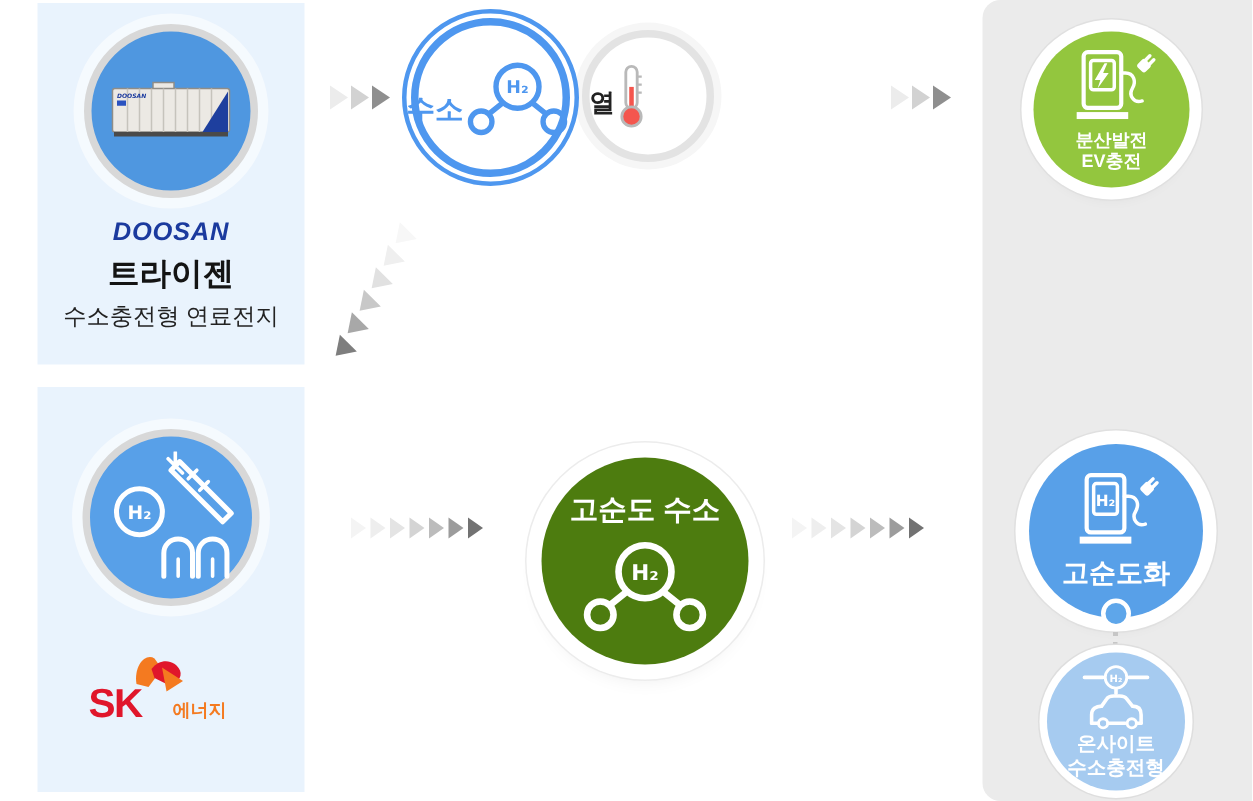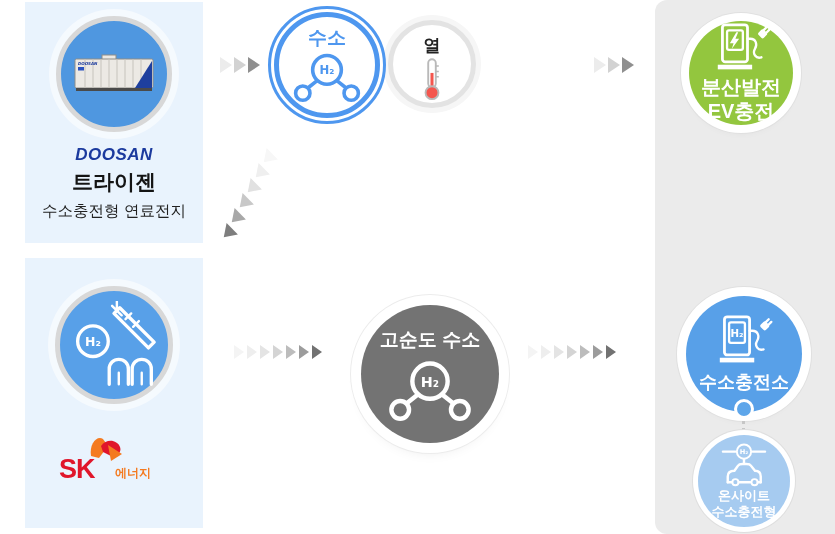--- a/index.html
+++ b/index.html
@@ -28,40 +28,40 @@
   .panel-sub{left:0;width:100%;text-align:center;font-size:15.5px;color:#222222;}
   .doosan-sub{top:199px;}
   .sk-sub{top:240px;}
 
   .sk-logo{left:50%;transform:translateX(-50%);top:176px;width:130px;height:58px;}
   .sk-text{position:absolute;left:10px;top:20px;font-size:27px;font-weight:bold;color:#e0162b;letter-spacing:-1px;}
   .sk-energy{position:absolute;left:66px;top:31px;font-size:12px;font-weight:bold;color:#f47a20;}
   .sk-fly{position:absolute;left:40px;top:0;}
 
   
-  .ringed{border-radius:50%;background:#fff;display:flex;flex-direction:column;align-items:center;}
+  .ringed{border-radius:50%;background:#fff;display:flex;align-items:center;}
   .c-heat{left:388px;top:20px;width:78px;height:78px;border:5px solid #e3e3e3;
           box-shadow:0 0 0 5px #f6f6f6;z-index:1;}
   .c-dbl{width:112px;height:112px;border:3px solid #4e97ef;z-index:2;position:absolute;}
   .c-dbl::before{content:"";position:absolute;inset:3px;border:5px solid #4e97ef;border-radius:50%;}
   .c-h2{left:268px;top:6px;}
   .c-elec{left:468px;top:6px;border-color:#92c53c;}
   .c-elec::before{border-color:#92c53c;}
   .lbl-h2{margin-top:16px;font-size:19px;font-weight:bold;color:#4e97ef;z-index:3;}
   .lbl-heat{margin-top:9px;font-size:17px;font-weight:bold;color:#222;}
   .lbl-elec{margin-top:14px;font-size:19px;font-weight:bold;color:#92c53c;z-index:3;}
   .c-dbl svg{z-index:3;}
 
   
   .c-ev{left:689px;top:21px;width:104px;height:104px;border-radius:50%;background:#93c63e;
         box-shadow:0 0 0 8px #ffffff,0 0 0 9px #e0e0e0,0 6px 10px rgba(0,0,0,.08);
         display:flex;flex-direction:column;align-items:center;justify-content:center;}
-  .ev-lbl{margin-top:2px;text-align:center;font-size:20px;font-weight:bold;color:#fff;line-height:1.18;}
-
-  .c-pure{left:361px;top:305px;width:138px;height:138px;border-radius:50%;background:#737373;
+  .ev-lbl{margin-top:2px;text-align:center;font-size:12px;font-weight:bold;color:#fff;line-height:1.18;}
+
+  .c-pure{left:361px;top:305px;width:138px;height:138px;border-radius:50%;background:#4d7c0f;
           box-shadow:0 0 0 10px #ffffff,0 0 0 11px #ececec,0 8px 14px rgba(0,0,0,.10);
           display:flex;flex-direction:column;align-items:center;justify-content:center;}
   .pure-lbl{font-size:19px;font-weight:bold;color:#fff;margin-bottom:5px;}
 
   .c-hfill{left:686px;top:296px;width:116px;height:116px;border-radius:50%;background:#58a0e8;
            box-shadow:0 0 0 9px #ffffff,0 0 0 10px #e0e0e0,0 6px 10px rgba(0,0,0,.08);
            display:flex;flex-direction:column;align-items:center;justify-content:center;}
   .hfill-lbl{margin-top:2px;font-size:18px;font-weight:bold;color:#fff;}
 
   .dot{left:734px;top:399px;width:14px;height:14px;border-radius:50%;background:#5ea6ea;border:3px solid #fff;}
@@ -204,21 +204,21 @@
       <rect x="11" y="3" width="27" height="41" rx="3"></rect>
       <rect x="16" y="9" width="17" height="22" rx="2" stroke-width="2.5"></rect>
       <text x="24.5" y="25" font-size="11" font-weight="bold" fill="#ffffff" stroke="none" text-anchor="middle">H₂</text>
       <rect x="6" y="47" width="37" height="5" fill="#ffffff" stroke="none"></rect>
       <path d="M38 18 h3 c6 0 8 6 5 11 s1 11 7 9" stroke-width="2.5"></path>
       <g transform="translate(55,12) rotate(45)">
         <rect x="-4" y="-3" width="8" height="8" rx="2" fill="#ffffff" stroke="none"></rect>
         <path d="M-2 -7 v4 M2 -7 v4" stroke-width="2.5"></path>
       </g>
     </svg>
-    <div class="hfill-lbl">수소충전소</div>
+    <div class="hfill-lbl">고순도화</div>
   </div>
 
   <div class="abs dot"></div>
   <div class="abs dots"></div>
 
   <div class="abs c-onsite">
     <svg width="52" height="44" viewBox="0 0 54 46" fill="none" stroke="#ffffff" stroke-width="2.5" stroke-linecap="round">
       <path d="M5 9 H18 M36 9 H49"></path>
       <circle cx="27" cy="9" r="7.5" stroke-width="2"></circle>
       <text x="27" y="12" font-size="7" font-weight="bold" fill="#ffffff" stroke="none" text-anchor="middle">H₂</text>

